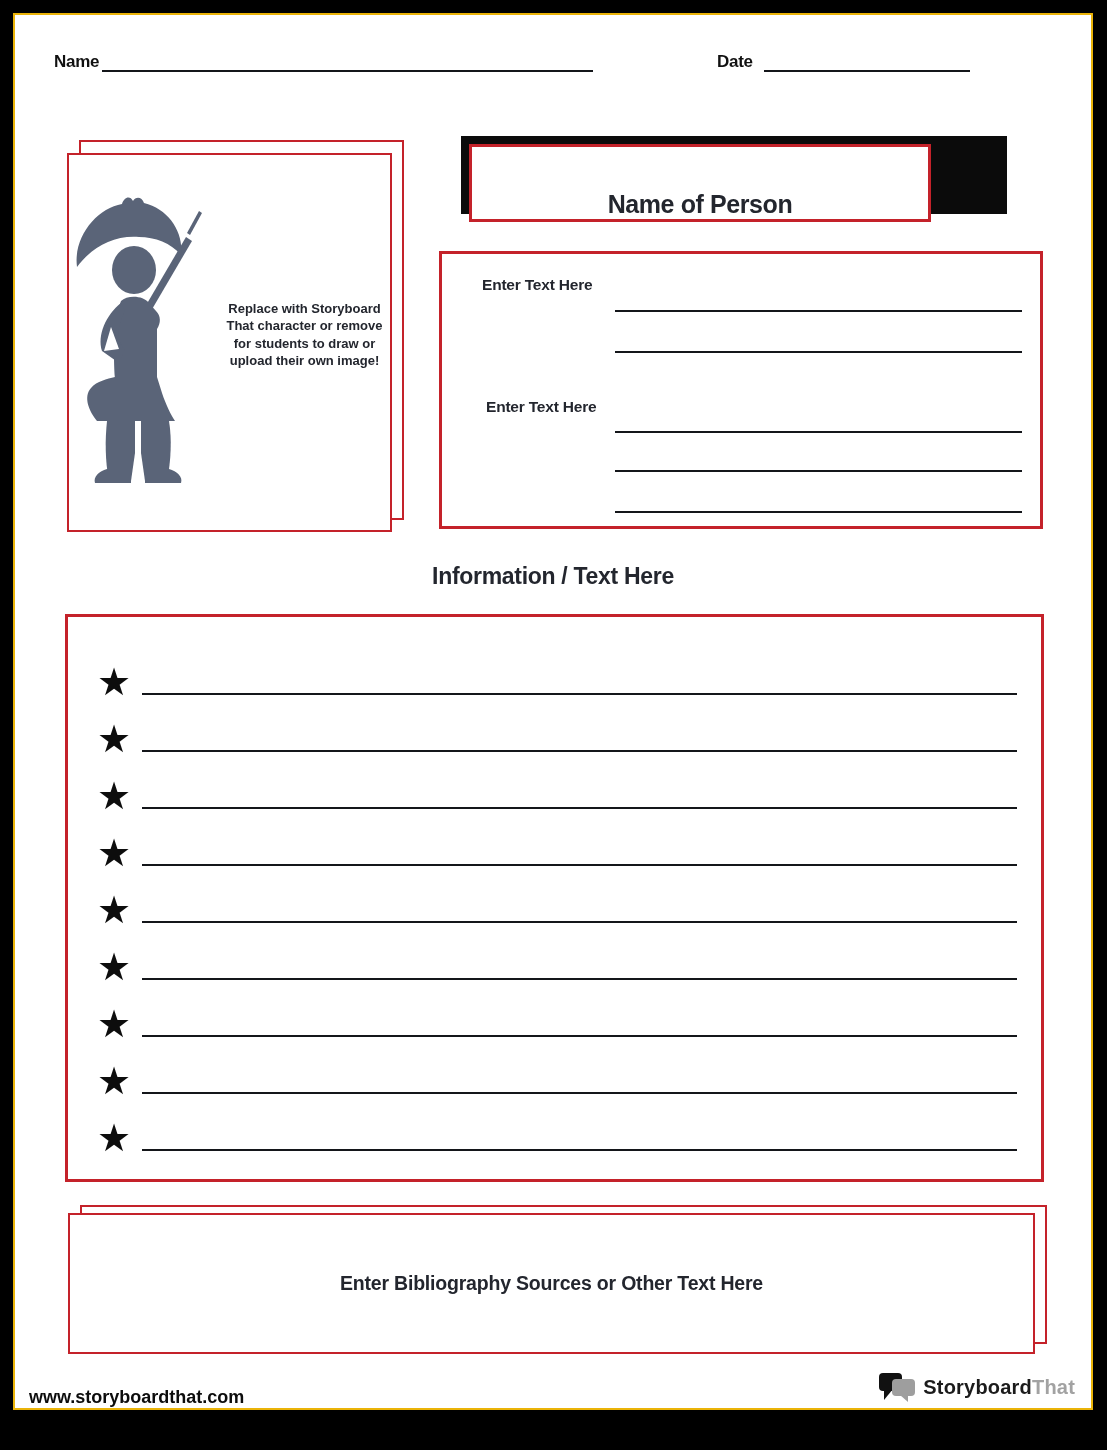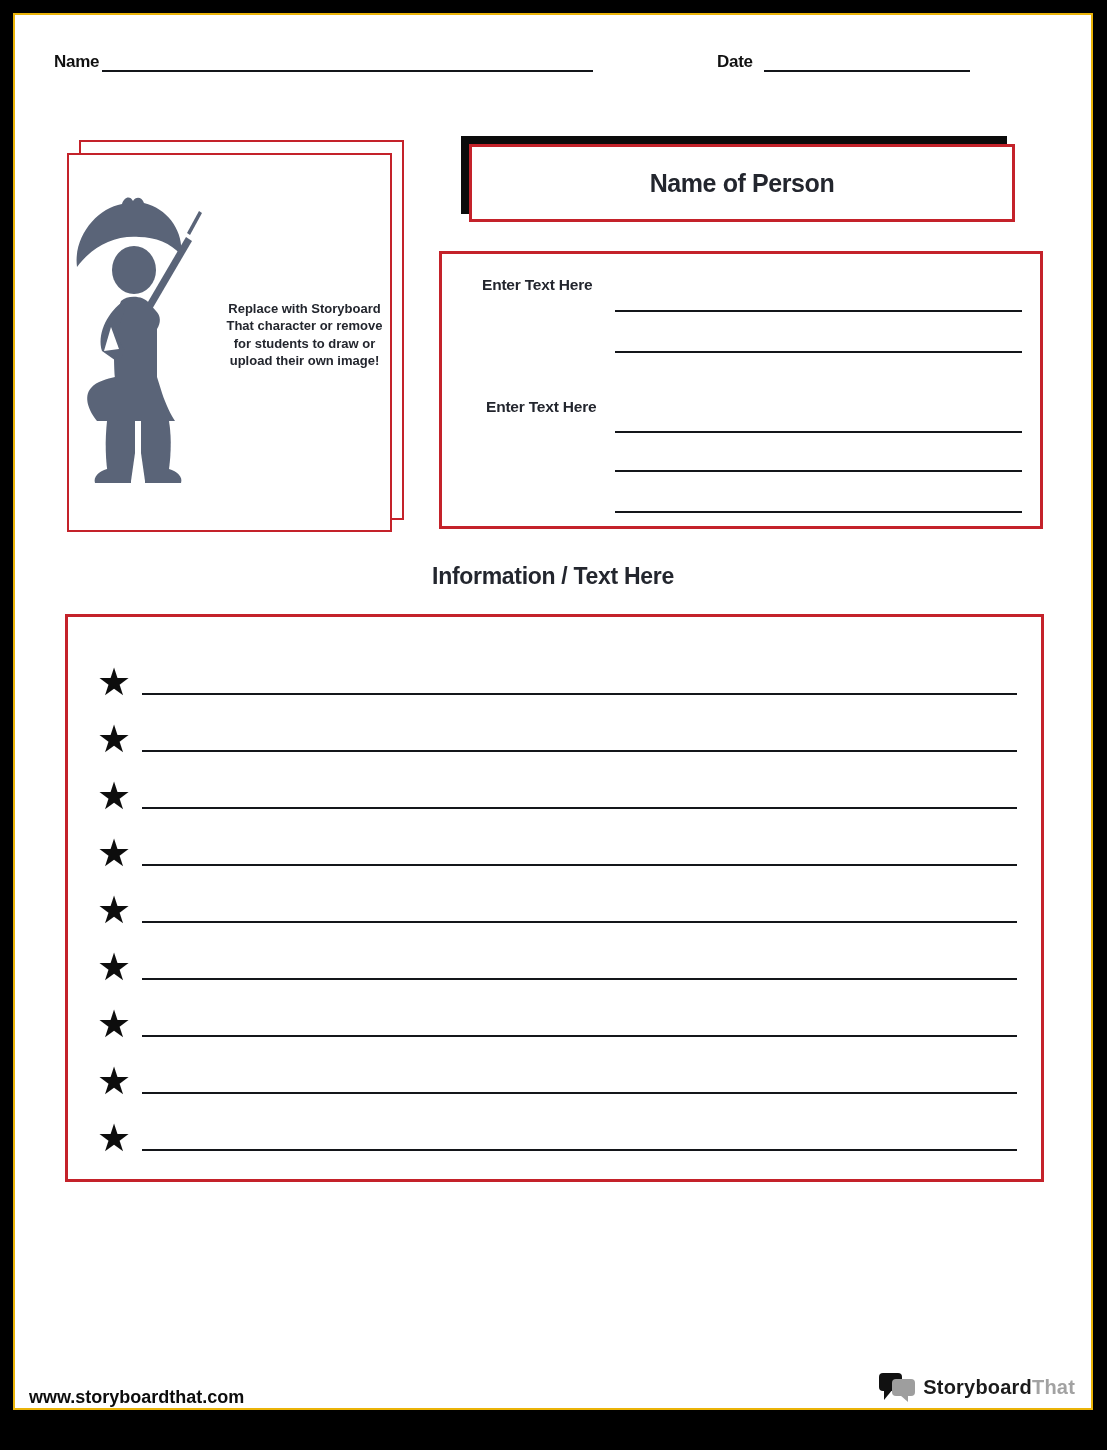--- a/index.html
+++ b/index.html
@@ -40,23 +40,23 @@
   }
   .char-figure{flex:0 0 auto;margin-bottom:4px;}
   .char-caption{
     font-size:13px;font-weight:bold;text-align:center;line-height:1.32;
     width:88%;margin:0 auto 16px auto;color:#23262e;
   }
 
   
   .person-shadow{left:446px;top:121px;width:546px;height:78px;background:#0b0b0b;}
   .person-box{
-    left:454px;top:129px;width:546px;height:78px;background:#fff;
+    left:454px;top:129px;width:462px;height:78px;background:#fff;
     border:3px solid var(--accent-red);
-    display:flex;align-items:center;justify-content:center;
+    display:flex;align-items:flex-end;justify-content:center;
   }
   .person-title{font-size:25px;font-weight:bold;letter-spacing:-0.4px;color:#23262e;}
 
   
   .detail-box{left:424px;top:236px;width:604px;height:278px;border:3px solid var(--accent-red);background:#fff;}
   .detail-label{position:absolute;font-size:15.5px;font-weight:bold;letter-spacing:-0.2px;color:#23262e;}
   .detail-label-1{left:40px;top:22px;}
   .detail-label-2{left:44px;top:144px;}
   .write-line{position:absolute;border-bottom:2px solid #14161a;left:173px;width:407px;height:10px;}
   .dl1{top:48px;} .dl2{top:89px;} .dl3{top:169px;} .dl4{top:208px;} .dl5{top:249px;}
@@ -174,20 +174,26 @@
       <div class="star-row" style="top: 441px;">
         <span class="star-glyph">★</span>
         <div class="star-line"></div>
       </div>
       <div class="star-row" style="top: 498px;">
         <span class="star-glyph">★</span>
         <div class="star-line"></div>
       </div>
     </div>
 
+  <div class="abs bib-box">
+    <div class="frame bib-frame-back"></div>
+    <div class="frame bib-frame-front">
+      <div class="bib-text">Enter Bibliography Sources or Other Text Here</div>
+    </div>
+  </div>
 
   <div class="abs footer-url">www.storyboardthat.com</div>
   <div class="abs logo">
     <svg width="38" height="32" viewBox="0 0 38 32" aria-hidden="true">
       <g fill="#111111">
         <rect x="0" y="2" width="23" height="18" rx="4"></rect>
         <path d="M 5,18 L 5,29 L 14,18 Z"></path>
       </g>
       <g fill="#9e9e9e">
         <rect x="13" y="8" width="23" height="17" rx="4"></rect>

